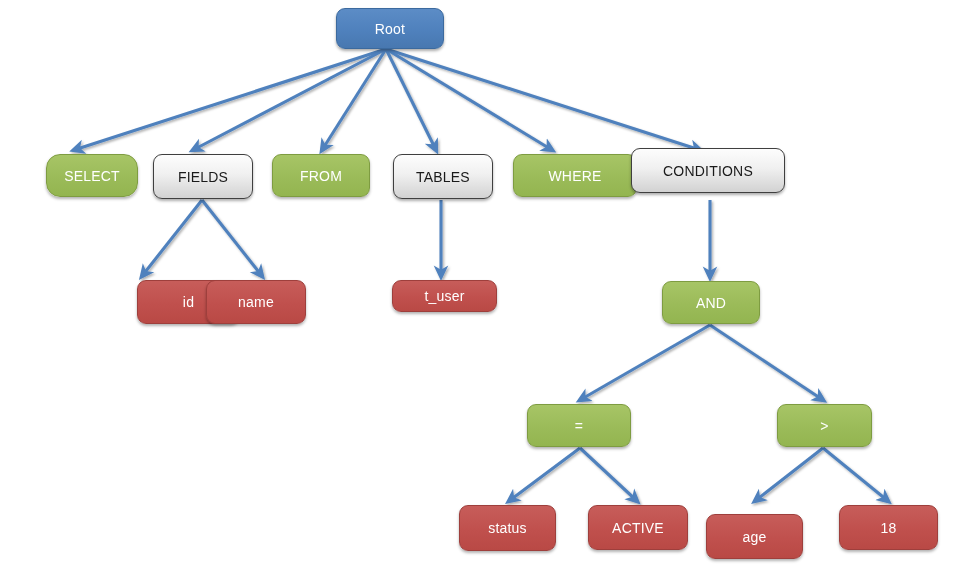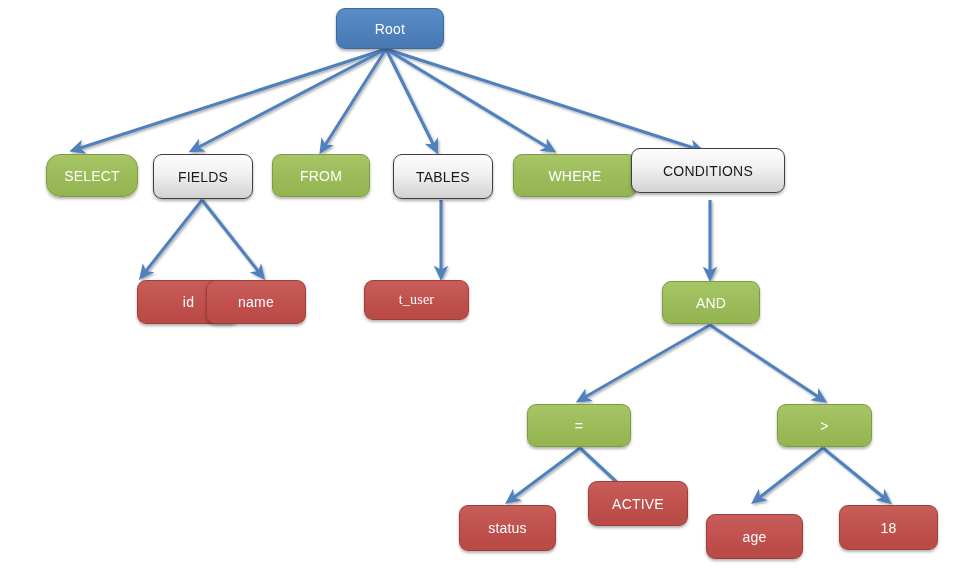--- a/index.html
+++ b/index.html
@@ -127,36 +127,36 @@
       </div>
       <div class="node gray" style="left: 631px; top: 148px; width: 154px; height: 45px;">
         <span class="node-label">CONDITIONS</span>
       </div>
       <div class="node red" style="left: 89px; top: 280px; width: 103px; height: 44px; margin-left: 48px;">
         <span class="node-label">id</span>
       </div>
       <div class="node red" style="left: 206px; top: 280px; width: 100px; height: 44px;">
         <span class="node-label">name</span>
       </div>
-      <div class="node red" style="left: 364px; top: 280px; width: 105px; height: 40px; font-family: Liberation Serif, serif;">
+      <div class="node red" style="left: 392px; top: 280px; width: 105px; height: 32px;">
         <span class="node-label">t_user</span>
       </div>
       <div class="node green" style="left: 662px; top: 281px; width: 98px; height: 43px;">
         <span class="node-label">AND</span>
       </div>
       <div class="node green" style="left: 527px; top: 404px; width: 104px; height: 43px;">
         <span class="node-label">=</span>
       </div>
       <div class="node green" style="left: 777px; top: 404px; width: 95px; height: 43px;">
         <span class="node-label">&gt;</span>
       </div>
       <div class="node red" style="left: 459px; top: 505px; width: 97px; height: 46px;">
         <span class="node-label">status</span>
       </div>
-      <div class="node red" style="left: 588px; top: 481px; width: 100px; height: 45px;">
+      <div class="node red" style="left: 588px; top: 505px; width: 100px; height: 45px;">
         <span class="node-label">ACTIVE</span>
       </div>
       <div class="node red" style="left: 706px; top: 514px; width: 97px; height: 45px;">
         <span class="node-label">age</span>
       </div>
       <div class="node red" style="left: 839px; top: 505px; width: 99px; height: 45px;">
         <span class="node-label">18</span>
       </div>
     </div>
 

